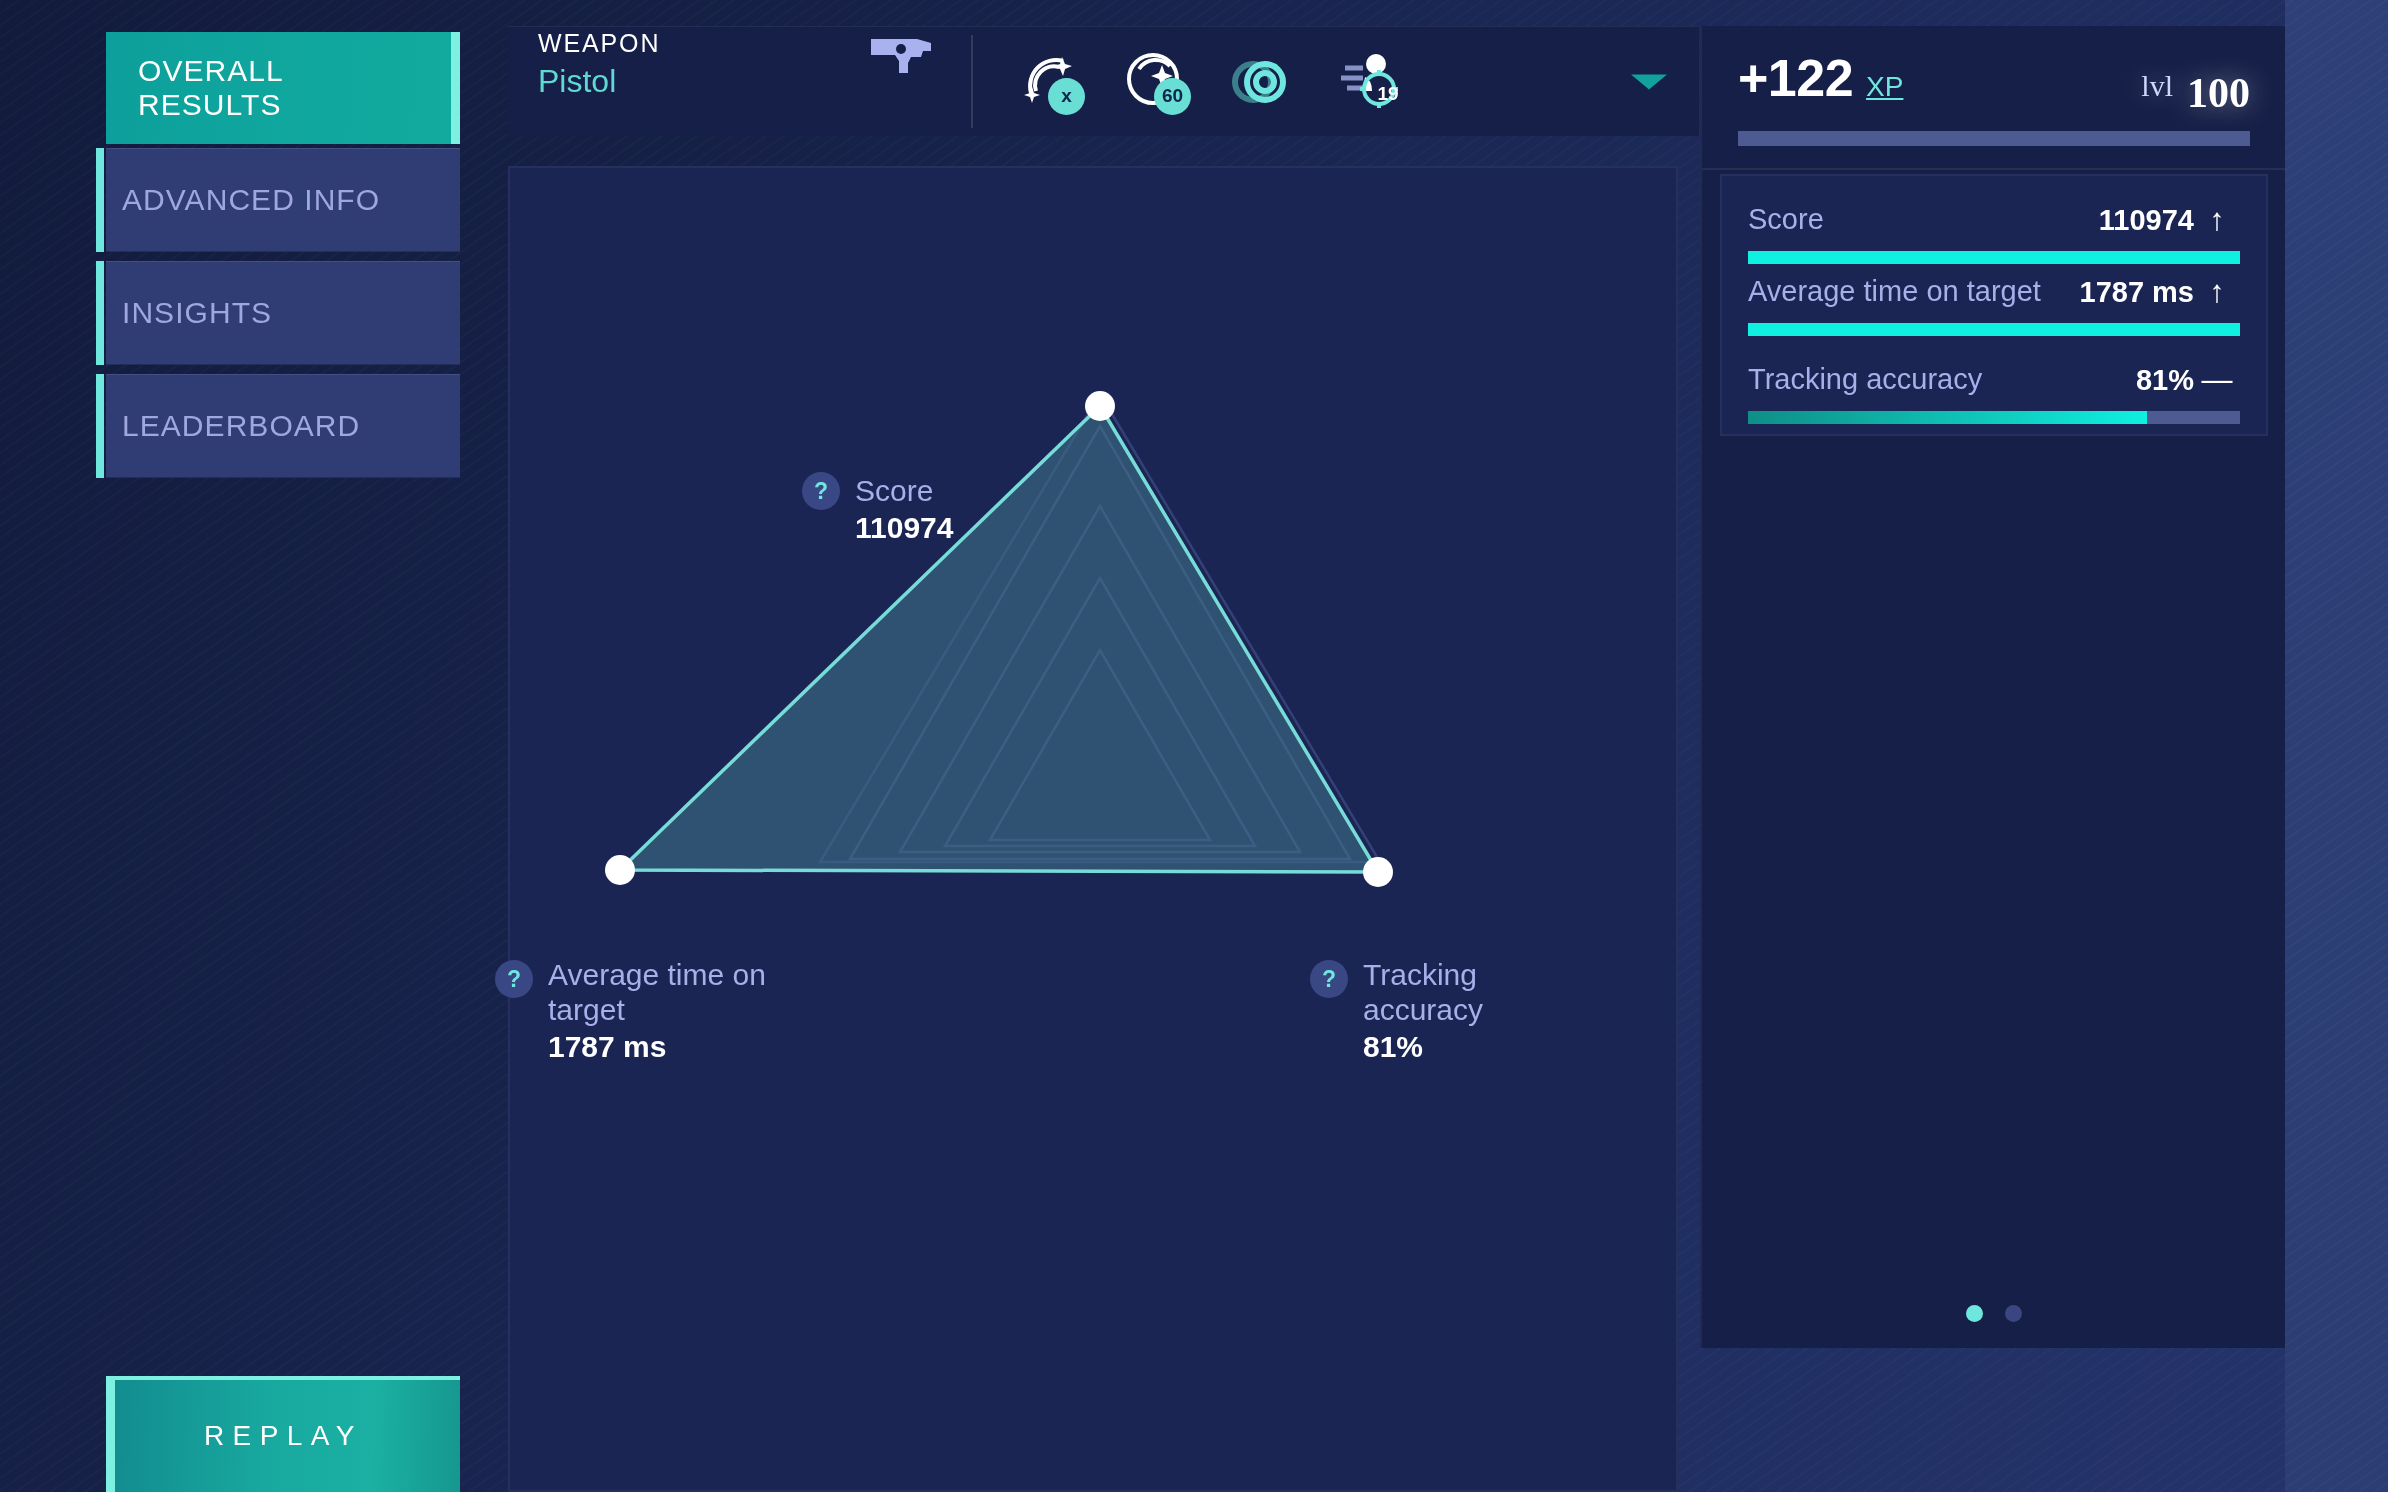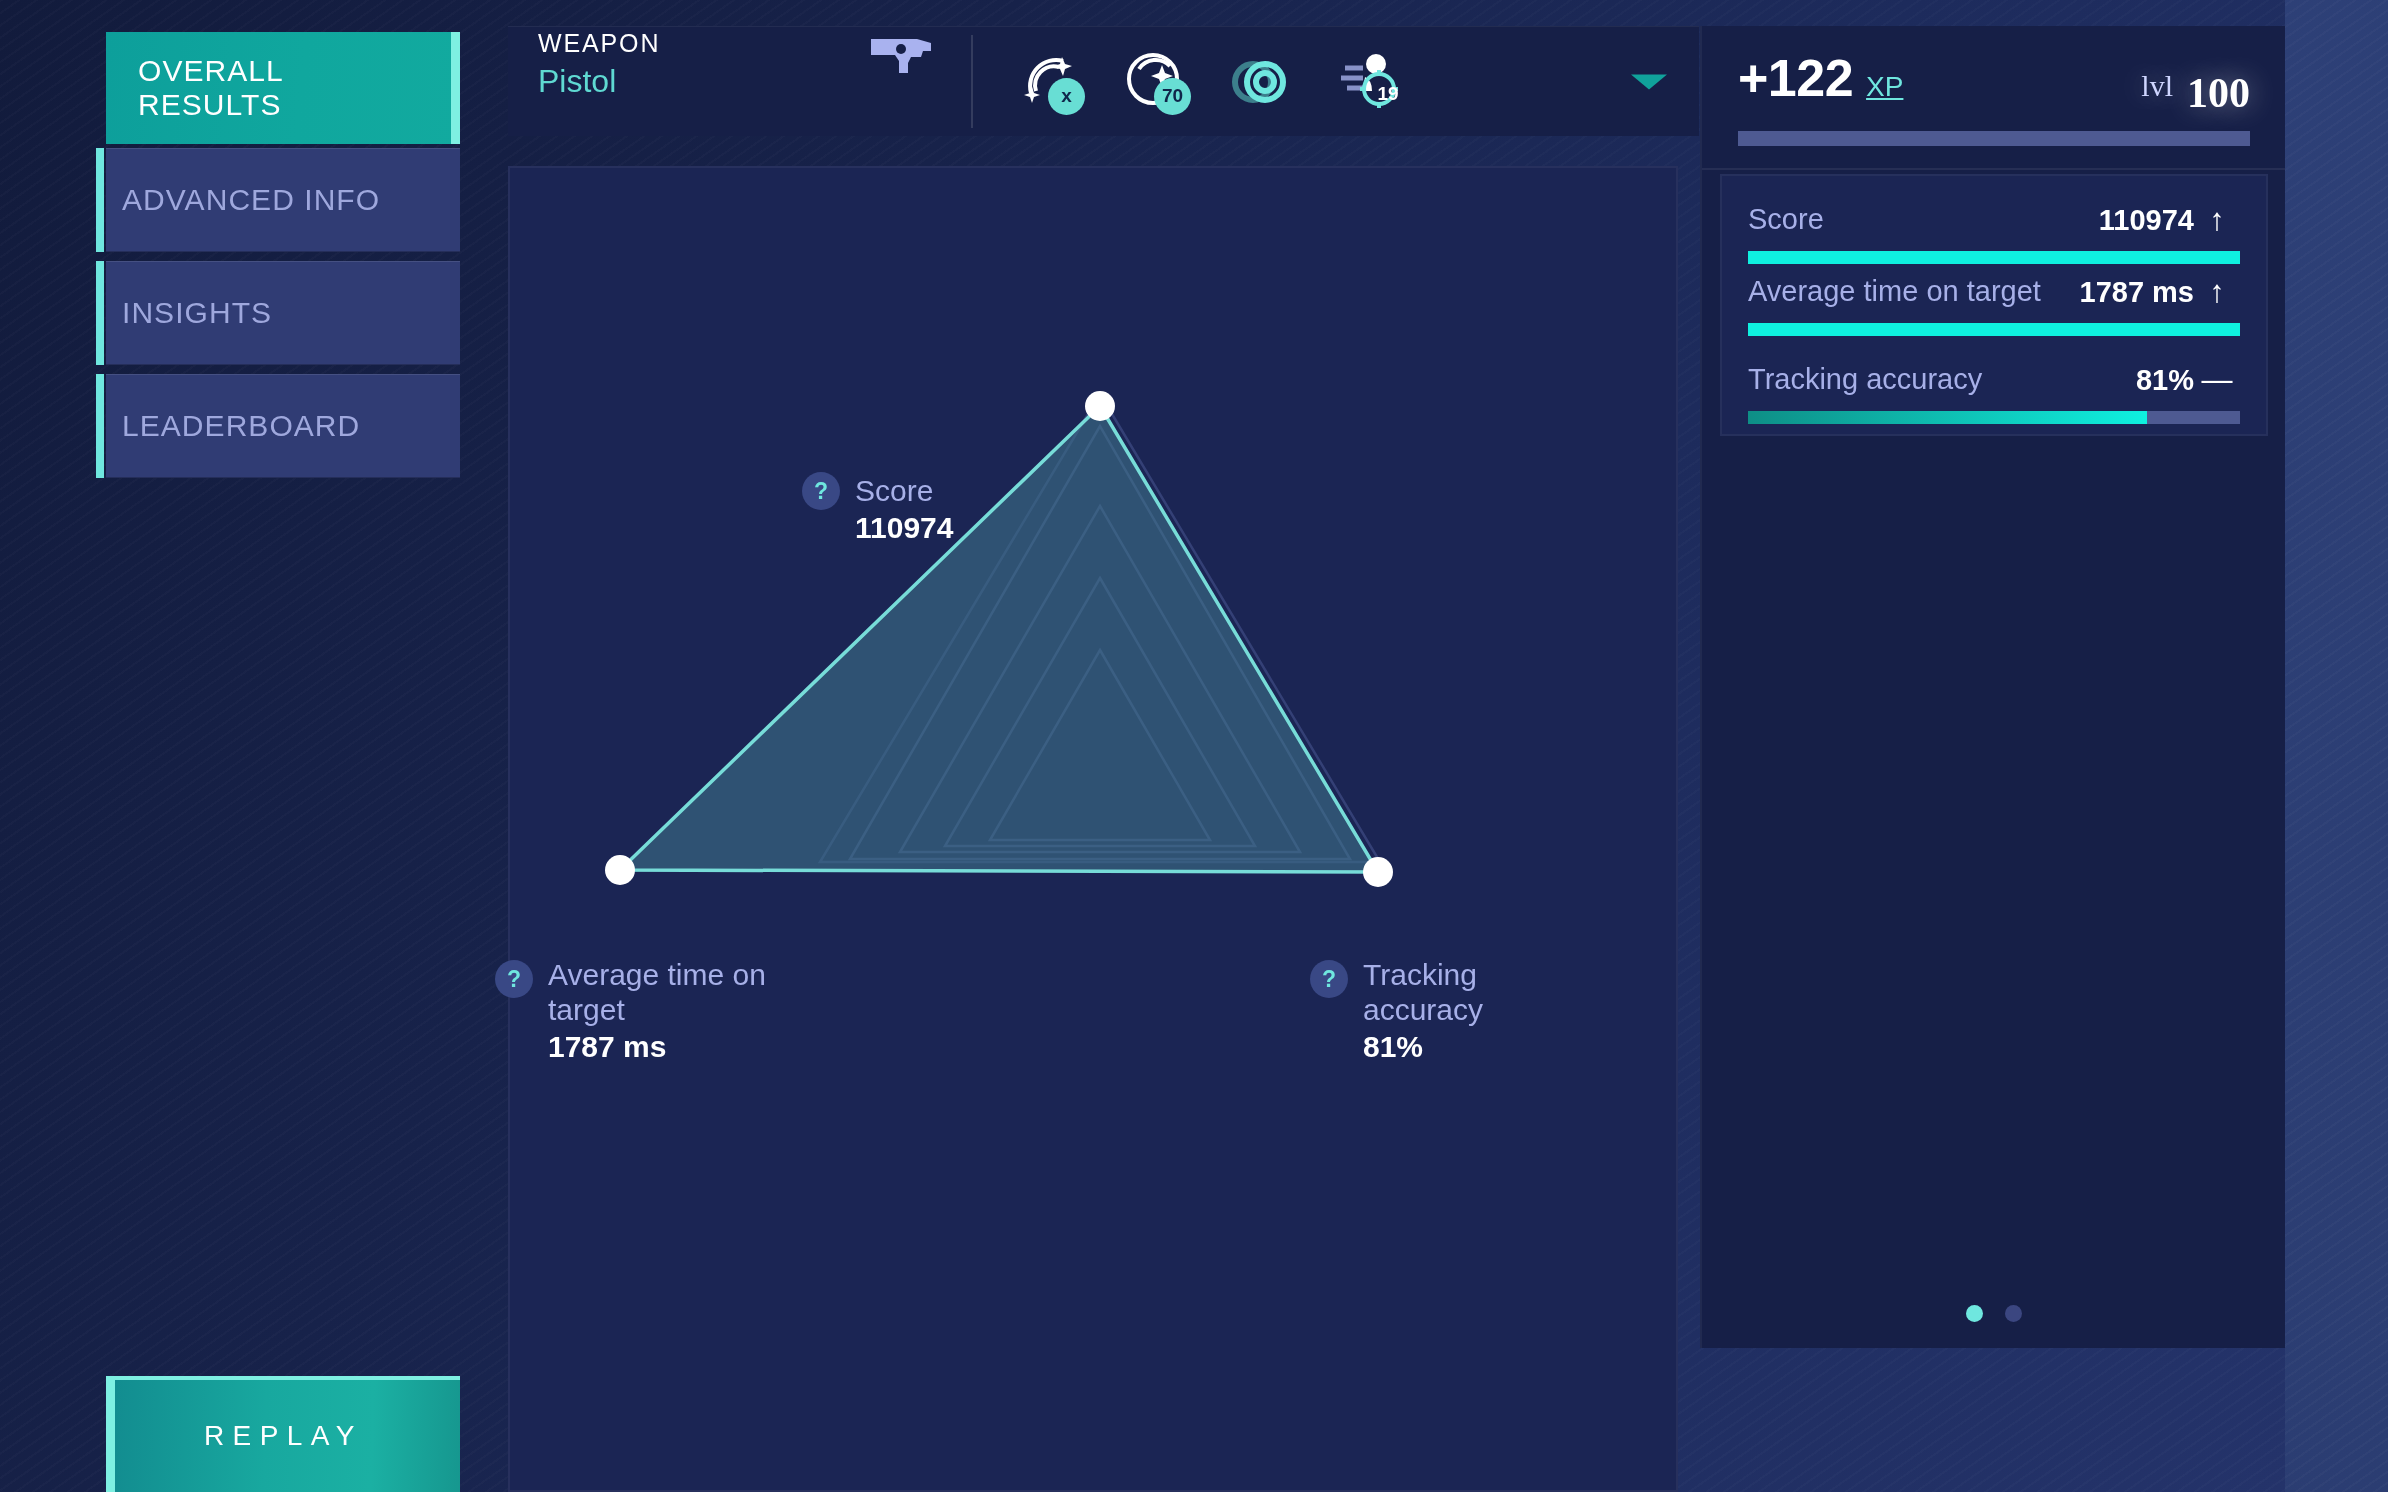--- a/index.html
+++ b/index.html
@@ -189,21 +189,21 @@
       </div>
 
       <div class="statIcon">
         <svg viewBox="0 0 62 62" width="62" height="62">
           <g fill="none" stroke="#ffffff" stroke-width="4">
             <circle cx="28" cy="28" r="24"></circle>
             <path d="M45 15 A20 20 0 0 0 14 18"></path>
           </g>
           <path fill="#ffffff" d="M37 14 l3 8 l8 3 l-8 3 l-3 8 l-3 -8 l-8 -3 l8 -3z"></path>
         </svg>
-        <span class="badge">70</span>
+        <span class="badge">60</span>
       </div>
 
       <div class="statIcon">
         <svg viewBox="0 0 62 62" width="62" height="62">
           <circle cx="22" cy="31" r="18" fill="none" stroke="#3c7f8c" stroke-width="6"></circle>
           <circle cx="34" cy="31" r="18" fill="none" stroke="#6fe7df" stroke-width="6"></circle>
           <circle cx="34" cy="31" r="9" fill="none" stroke="#6fe7df" stroke-width="6"></circle>
         </svg>
         
       </div>

